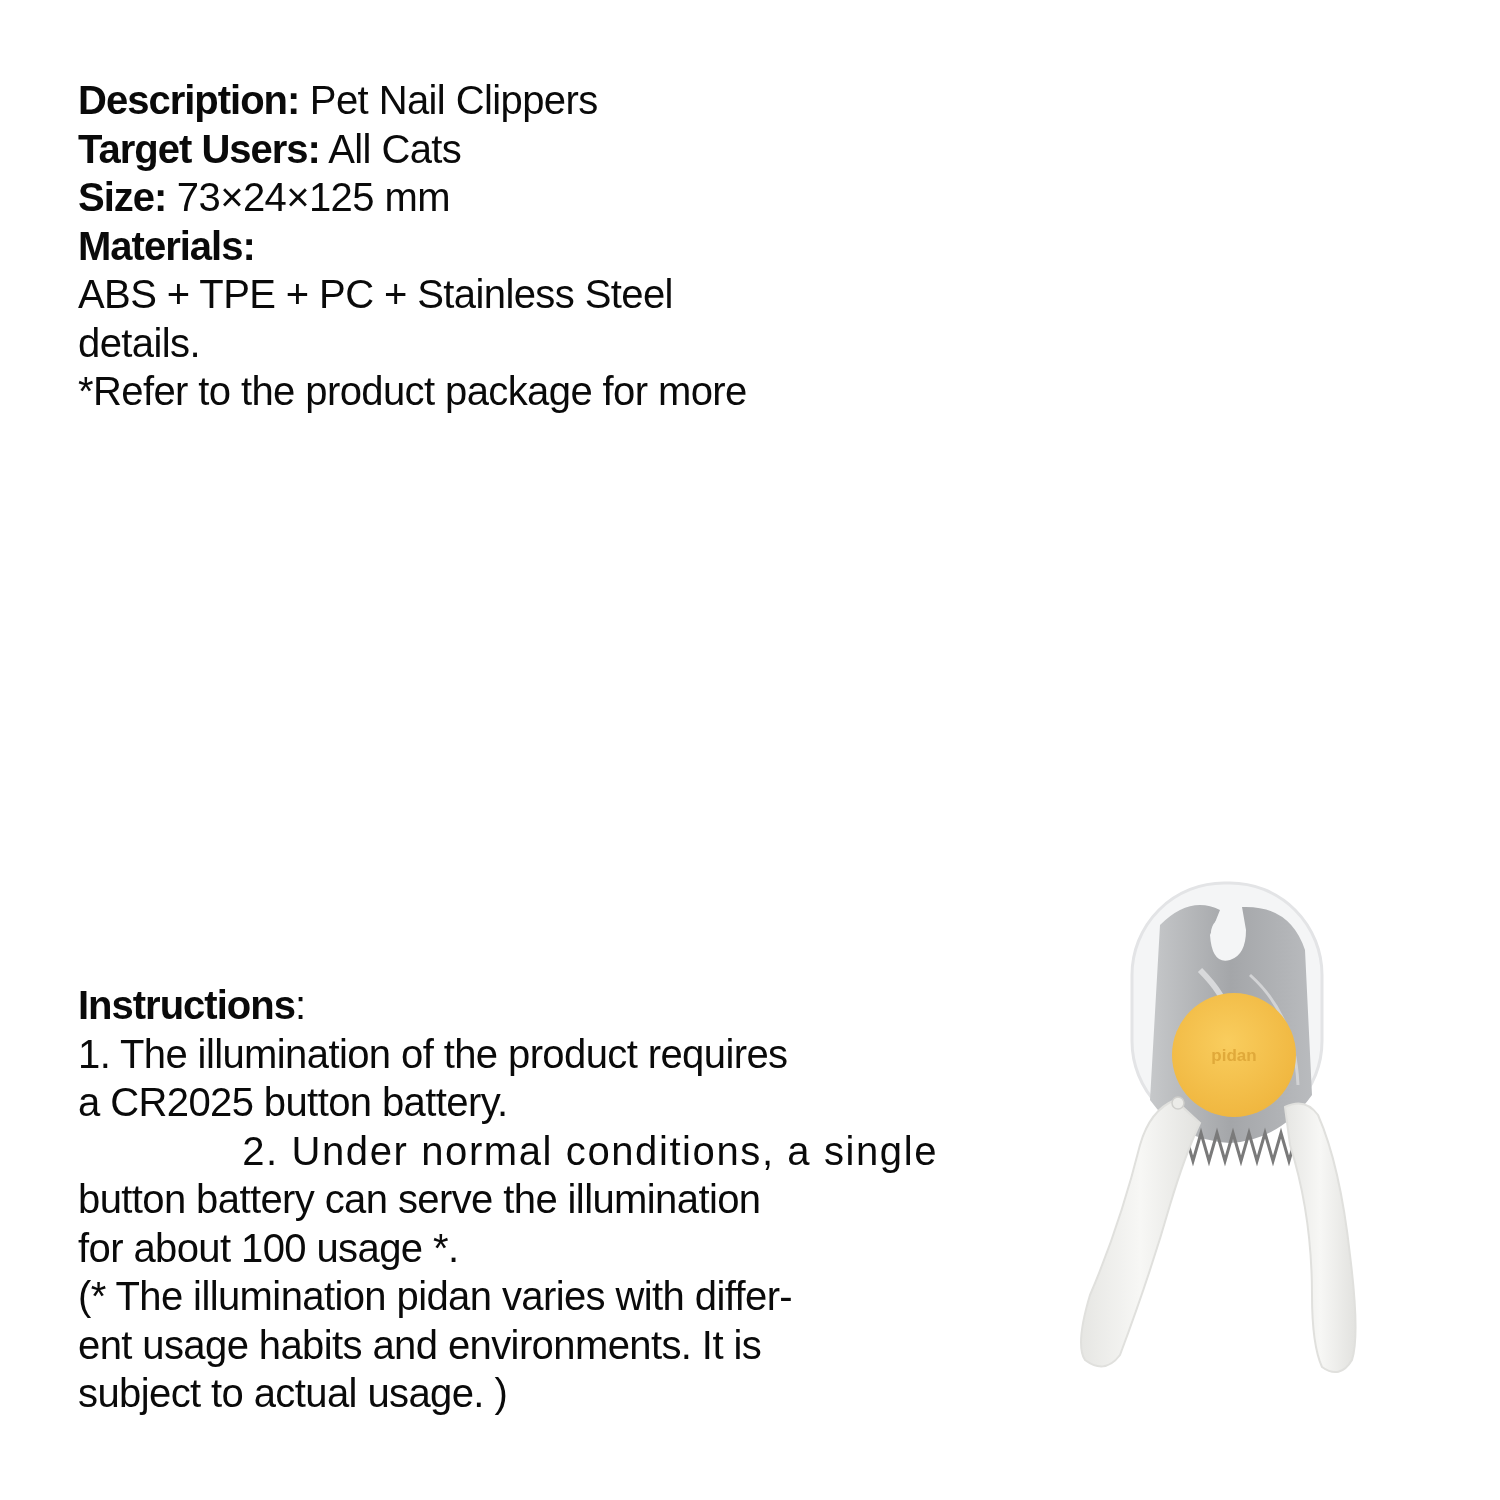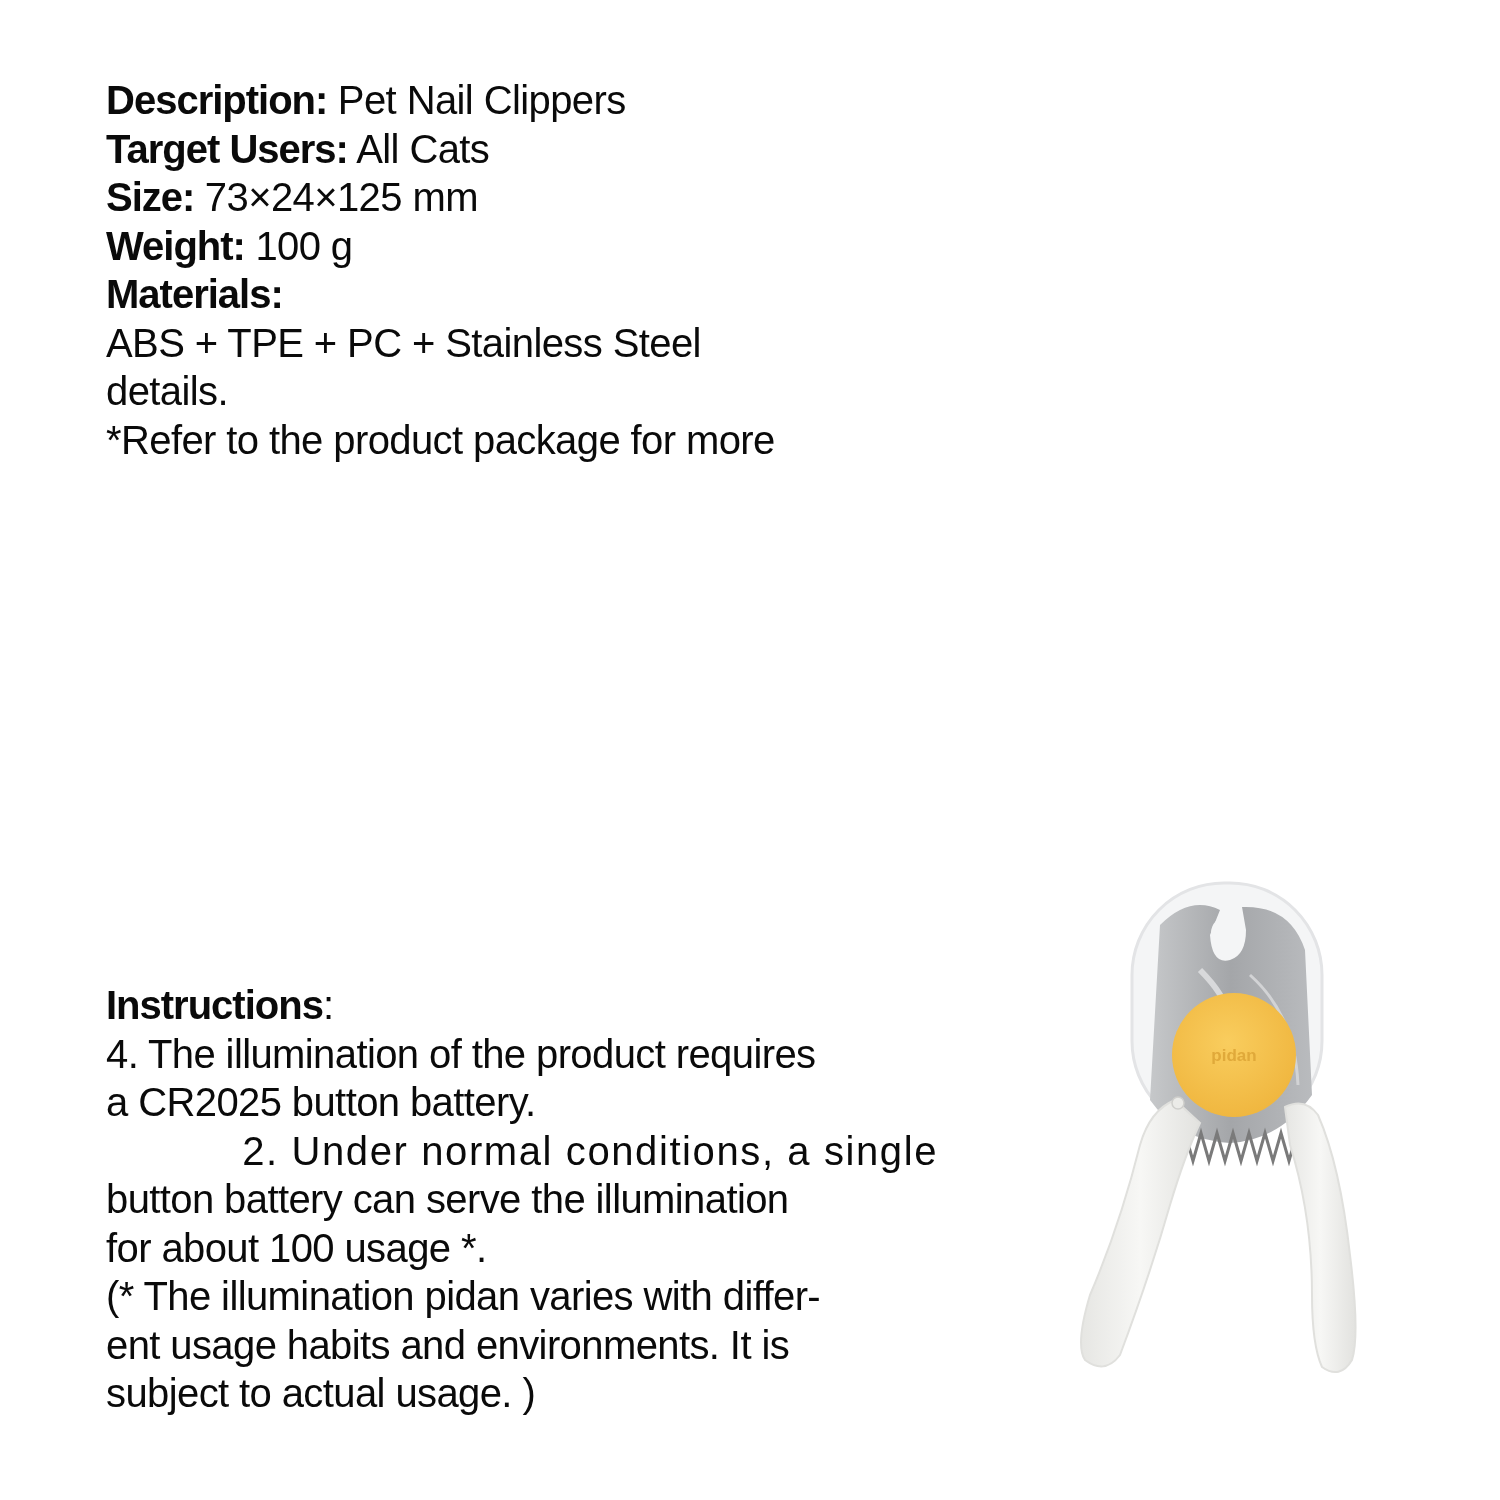--- a/index.html
+++ b/index.html
@@ -18,49 +18,48 @@
     .block {
       position: absolute;
       left: 78px;
       width: 860px;
       font-size: 40px;
       line-height: 48.5px;
       letter-spacing: -0.6px;
     }
     .spec-block { top: 76px; }
     .instr-block { top: 981px; }
-    .line { display: block; white-space: nowrap; margin-left: 28px; }
+    .line { display: block; white-space: nowrap; }
     .lbl { font-weight: bold; letter-spacing: -1px; }
     .wide { letter-spacing: 1.6px; text-align: right; }
     .product {
       position: absolute;
       left: 1050px;
       top: 875px;
       width: 360px;
       height: 530px;
       text-decoration: underline;
     }
   </style>
 </head>
 <body>
 
 <div class="block spec-block">
   <span class="line"><span class="lbl">Description:</span><span> Pet Nail Clippers</span></span>
   <span class="line"><span class="lbl">Target Users:</span><span> All Cats</span></span>
   <span class="line"><span class="lbl">Size:</span><span> 73×24×125 mm</span></span>
-  <span class="line"><span class="lbl">Weight:</span><span> 100 g</span></span>
   <span class="line lbl">Materials:</span>
   <span class="line">ABS + TPE + PC + Stainless Steel</span>
   <span class="line">details.</span>
   <span class="line">*Refer to the product package for more</span>
 </div>
 
 <div class="block instr-block">
   <span class="line"><span class="lbl">Instructions</span><span>:</span></span>
-  <span class="line">4. The illumination of the product requires</span>
+  <span class="line">1. The illumination of the product requires</span>
   <span class="line">a CR2025 button battery.</span>
   <span class="line wide">2. Under normal conditions, a single</span>
   <span class="line">button battery can serve the illumination</span>
   <span class="line">for about 100 usage *.</span>
   <span class="line">(* The illumination pidan varies with differ-</span>
   <span class="line">ent usage habits and environments. It is</span>
   <span class="line">subject to actual usage. )</span>
 </div>
 
 <div class="product">

